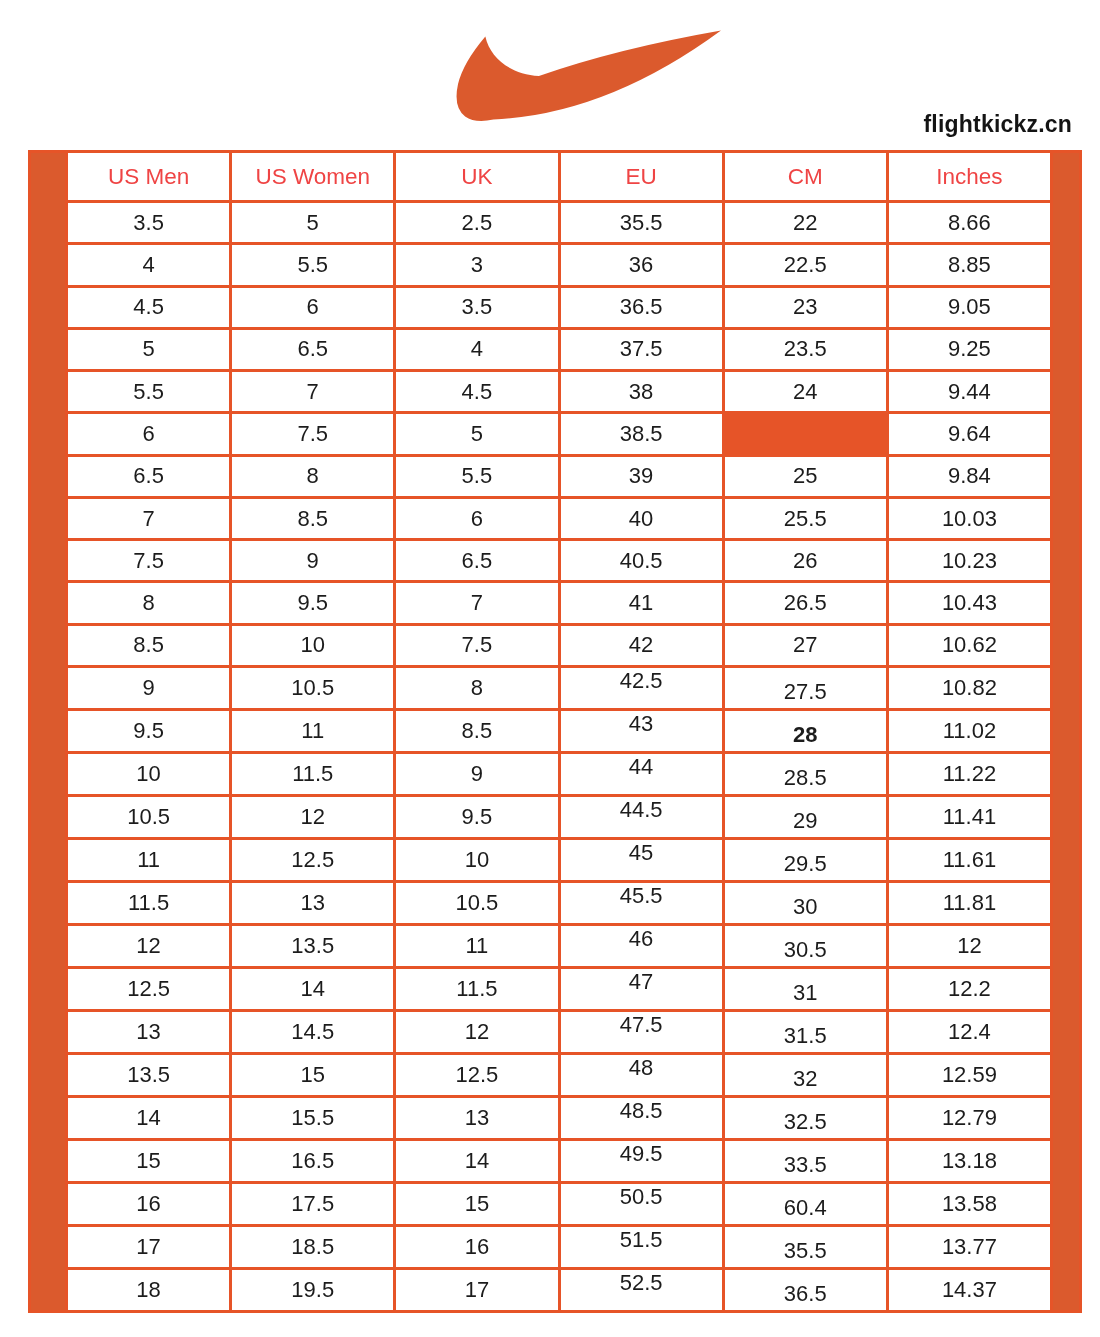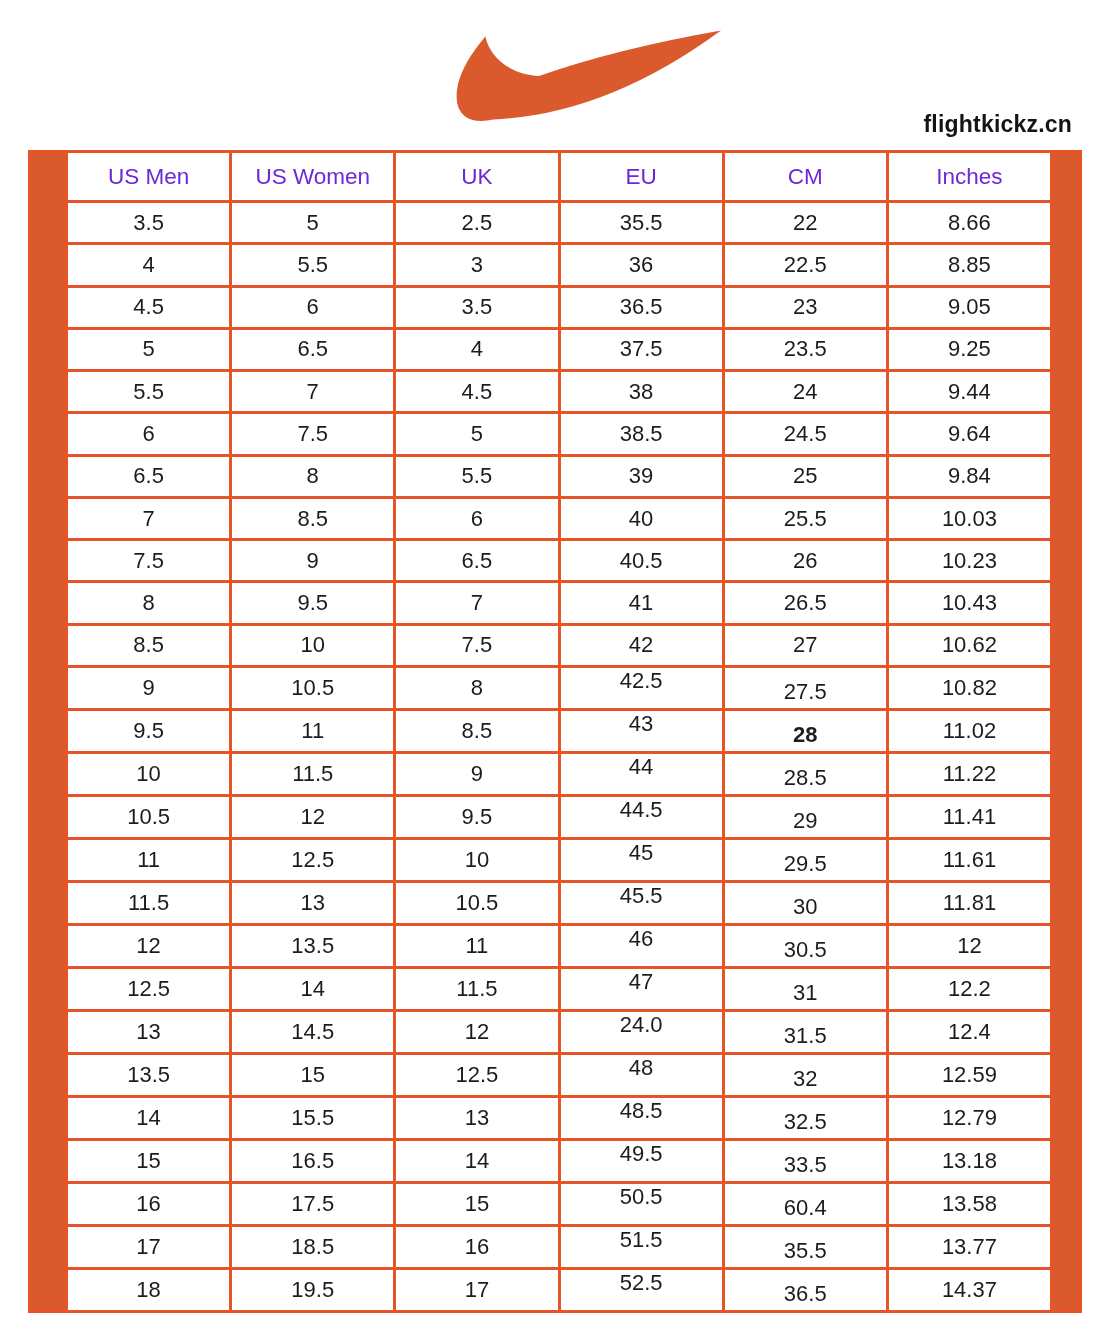--- a/index.html
+++ b/index.html
@@ -57,21 +57,21 @@
     display: flex;
     align-items: center;
     justify-content: center;
     font-size: 22px;
     color: #1c1c1c;
     box-sizing: border-box;
     white-space: nowrap;
   }
   .header-cell {
     font-size: 22.5px;
-    color: #6d28d9;
+    color: #ef4444;
   }
   
   .eu-high { padding-bottom: 14px; }
   .cm-low  { padding-top: 7px; }
 </style>
 </head>
 <body>
 
 <div class="logo">
   <svg viewBox="0 0 263 92" xmlns="http://www.w3.org/2000/svg" aria-hidden="true">
@@ -124,21 +124,20 @@
     <div class="cell" style="grid-area: 6 / 2;">5.5</div>
     <div class="cell" style="grid-area: 6 / 3;">7</div>
     <div class="cell" style="grid-area: 6 / 4;">4.5</div>
     <div class="cell" style="grid-area: 6 / 5;">38</div>
     <div class="cell" style="grid-area: 6 / 6;">24</div>
     <div class="cell" style="grid-area: 6 / 7;">9.44</div>
     <div class="cell" style="grid-area: 7 / 2;">6</div>
     <div class="cell" style="grid-area: 7 / 3;">7.5</div>
     <div class="cell" style="grid-area: 7 / 4;">5</div>
     <div class="cell" style="grid-area: 7 / 5;">38.5</div>
-    <div class="cell" style="grid-area: 7 / 6;">24.5</div>
     <div class="cell" style="grid-area: 7 / 7;">9.64</div>
     <div class="cell" style="grid-area: 8 / 2;">6.5</div>
     <div class="cell" style="grid-area: 8 / 3;">8</div>
     <div class="cell" style="grid-area: 8 / 4;">5.5</div>
     <div class="cell" style="grid-area: 8 / 5;">39</div>
     <div class="cell" style="grid-area: 8 / 6;">25</div>
     <div class="cell" style="grid-area: 8 / 7;">9.84</div>
     <div class="cell" style="grid-area: 9 / 2;">7</div>
     <div class="cell" style="grid-area: 9 / 3;">8.5</div>
     <div class="cell" style="grid-area: 9 / 4;">6</div>
@@ -207,21 +206,21 @@
     <div class="cell" style="grid-area: 19 / 7;">12</div>
     <div class="cell" style="grid-area: 20 / 2;">12.5</div>
     <div class="cell" style="grid-area: 20 / 3;">14</div>
     <div class="cell" style="grid-area: 20 / 4;">11.5</div>
     <div class="cell eu-high" style="grid-area: 20 / 5;">47</div>
     <div class="cell cm-low" style="grid-area: 20 / 6;">31</div>
     <div class="cell" style="grid-area: 20 / 7;">12.2</div>
     <div class="cell" style="grid-area: 21 / 2;">13</div>
     <div class="cell" style="grid-area: 21 / 3;">14.5</div>
     <div class="cell" style="grid-area: 21 / 4;">12</div>
-    <div class="cell eu-high" style="grid-area: 21 / 5;">24.0</div>
+    <div class="cell eu-high" style="grid-area: 21 / 5;">47.5</div>
     <div class="cell cm-low" style="grid-area: 21 / 6;">31.5</div>
     <div class="cell" style="grid-area: 21 / 7;">12.4</div>
     <div class="cell" style="grid-area: 22 / 2;">13.5</div>
     <div class="cell" style="grid-area: 22 / 3;">15</div>
     <div class="cell" style="grid-area: 22 / 4;">12.5</div>
     <div class="cell eu-high" style="grid-area: 22 / 5;">48</div>
     <div class="cell cm-low" style="grid-area: 22 / 6;">32</div>
     <div class="cell" style="grid-area: 22 / 7;">12.59</div>
     <div class="cell" style="grid-area: 23 / 2;">14</div>
     <div class="cell" style="grid-area: 23 / 3;">15.5</div>

